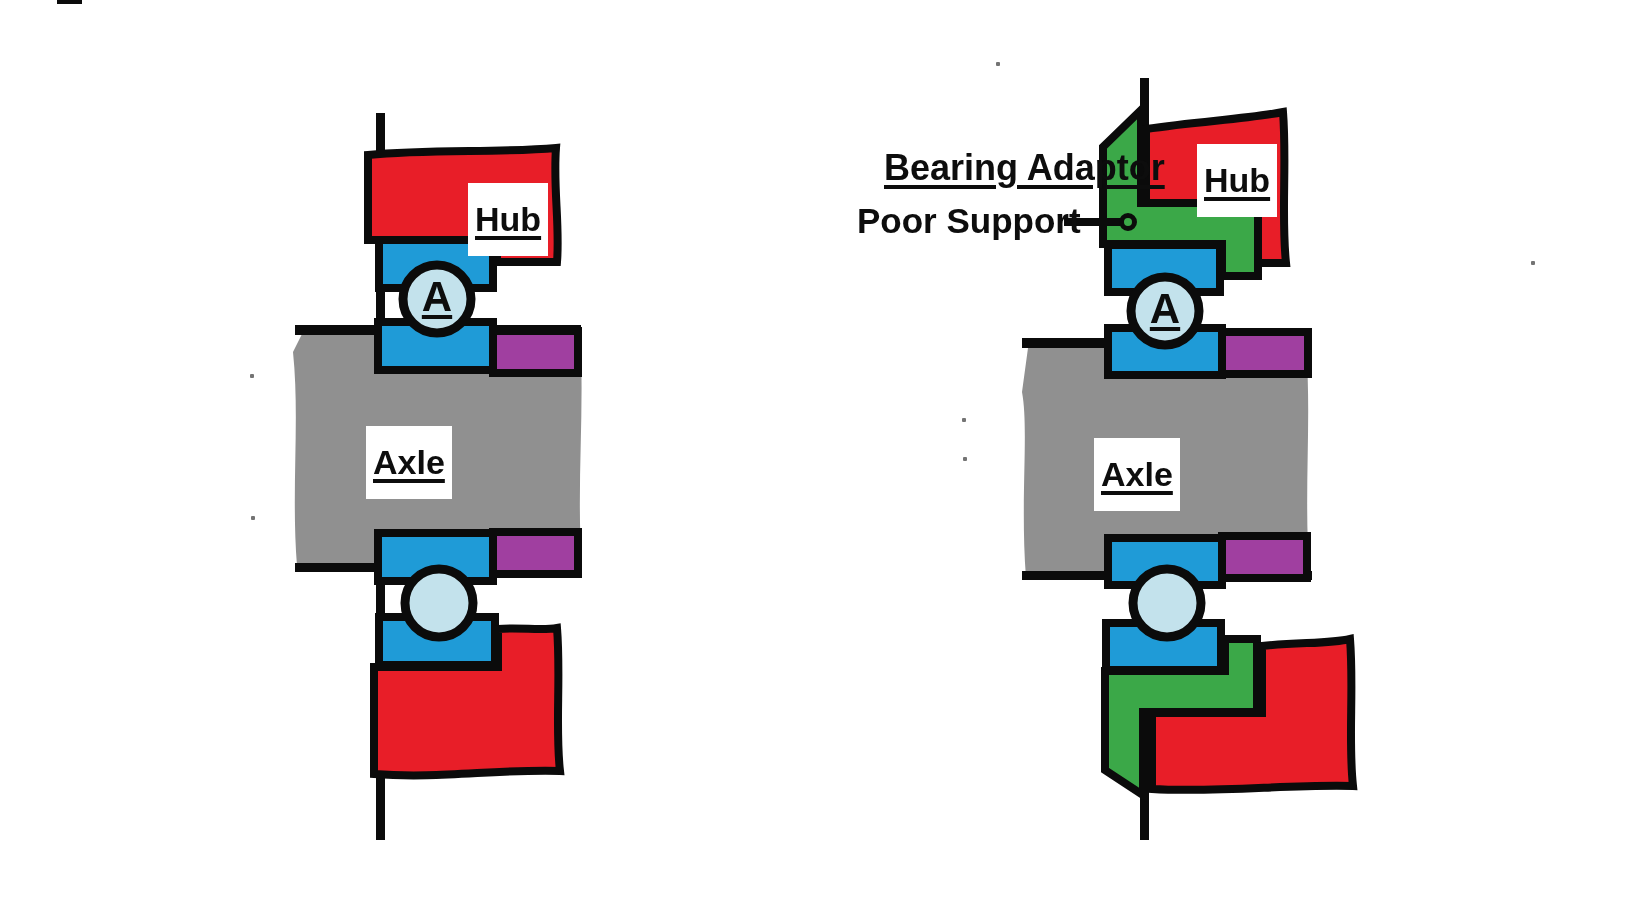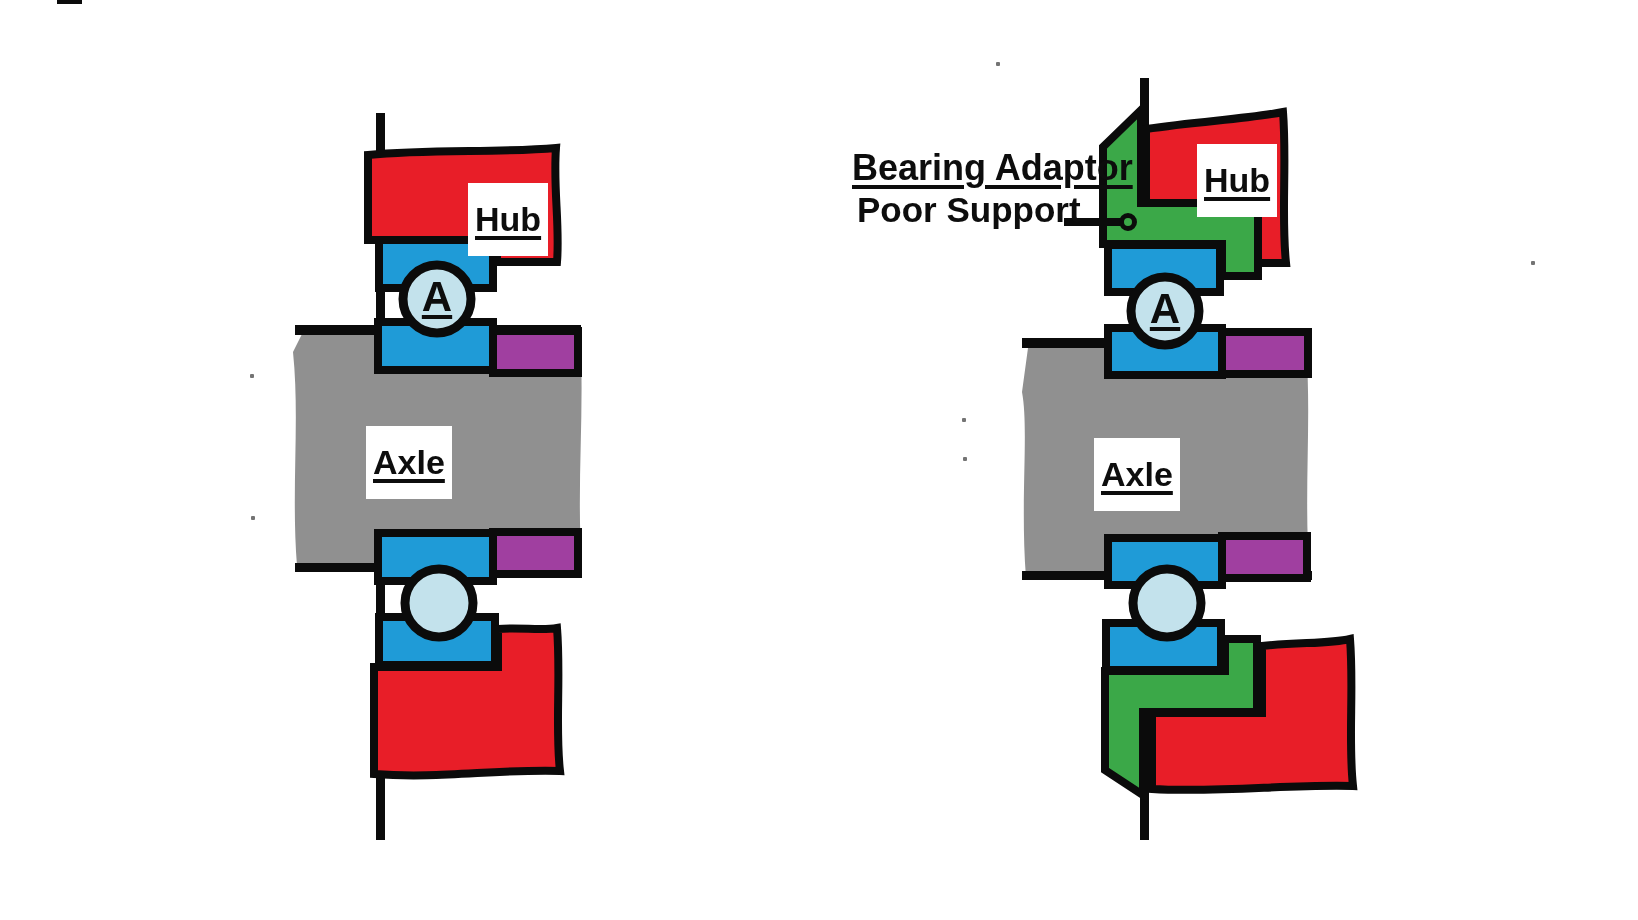--- a/index.html
+++ b/index.html
@@ -80,22 +80,22 @@
 
     <rect x="1064" y="218" width="56" height="8" fill="#0b0b0b"></rect>
     <circle cx="1128" cy="222" r="6.5" fill="none" stroke="#0b0b0b" stroke-width="5"></circle>
   </g>
 </svg>
 
 <div class="lbl boxed ul f34" style="left:468px;top:183px;">Hub</div>
 <div class="lbl boxed ul f34" style="left:366px;top:426px;">Axle</div>
 <div class="lbl ul f42 ball-lbl" style="left:409px;top:274px;">A</div>
 
-<div class="lbl ul f36" style="left:852px;top:149px;">Bearing Adaptor</div>
-<div class="lbl f35" style="left:857px;top:191px;">Poor Support</div>
+<div class="lbl ul f36" style="left:884px;top:149px;">Bearing Adaptor</div>
+<div class="lbl f35" style="left:857px;top:202px;">Poor Support</div>
 
 <div class="lbl boxed ul f34" style="left:1197px;top:144px;">Hub</div>
 <div class="lbl boxed ul f34" style="left:1094px;top:438px;">Axle</div>
 <div class="lbl ul f42 ball-lbl" style="left:1137px;top:286px;">A</div>
 
 <div class="speck" style="left:250px;top:374px;"></div>
 <div class="speck" style="left:251px;top:516px;"></div>
 <div class="speck" style="left:962px;top:418px;"></div>
 <div class="speck" style="left:963px;top:457px;"></div>
 <div class="speck" style="left:996px;top:62px;"></div>

